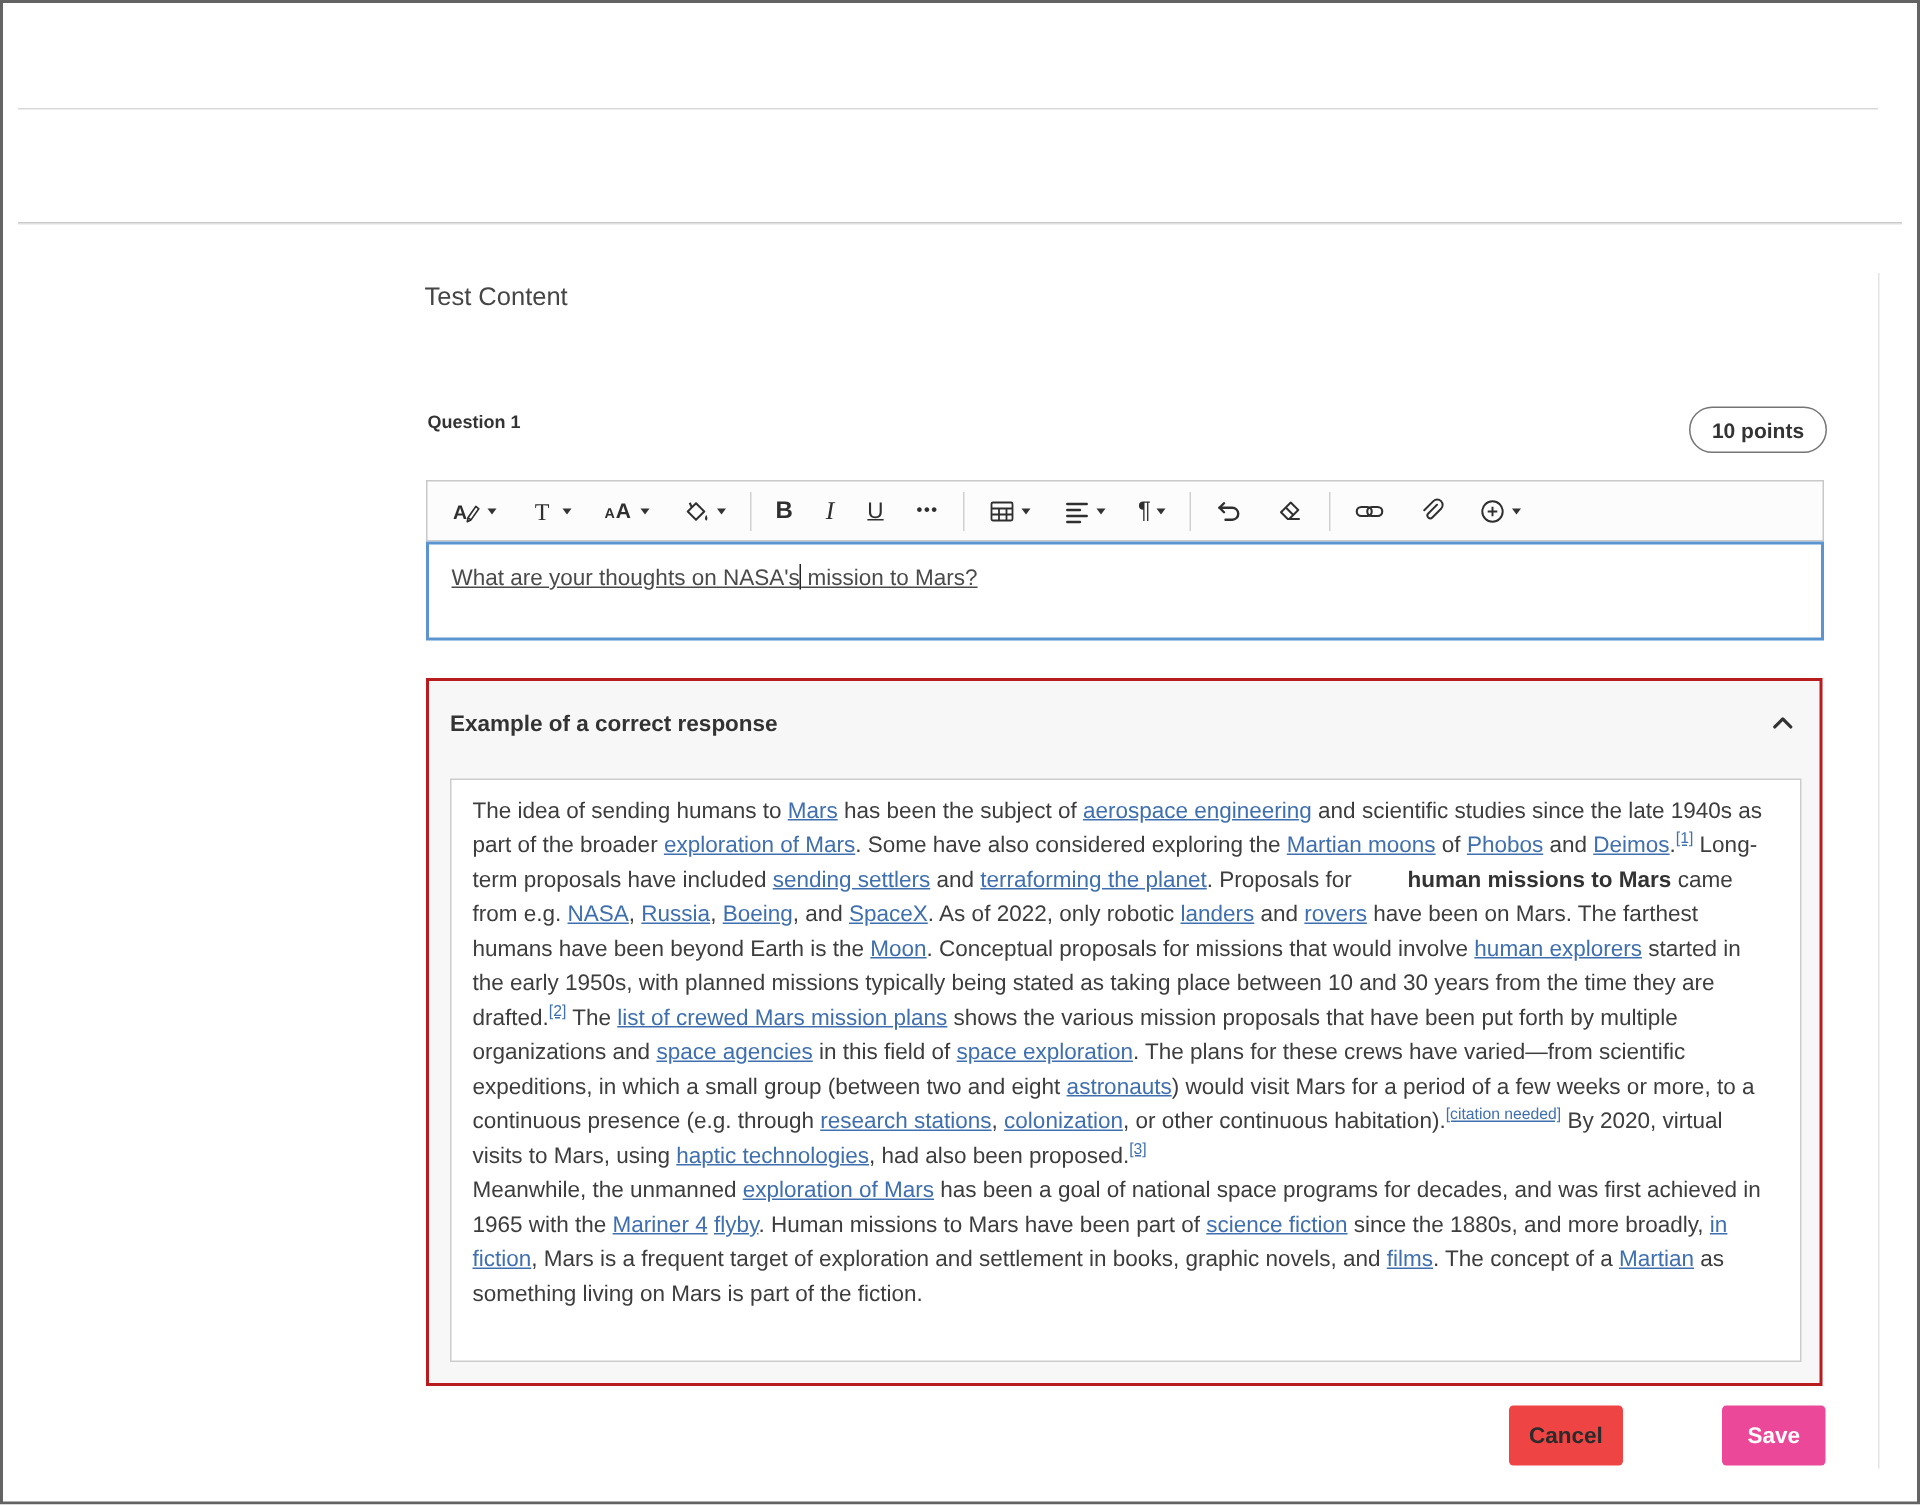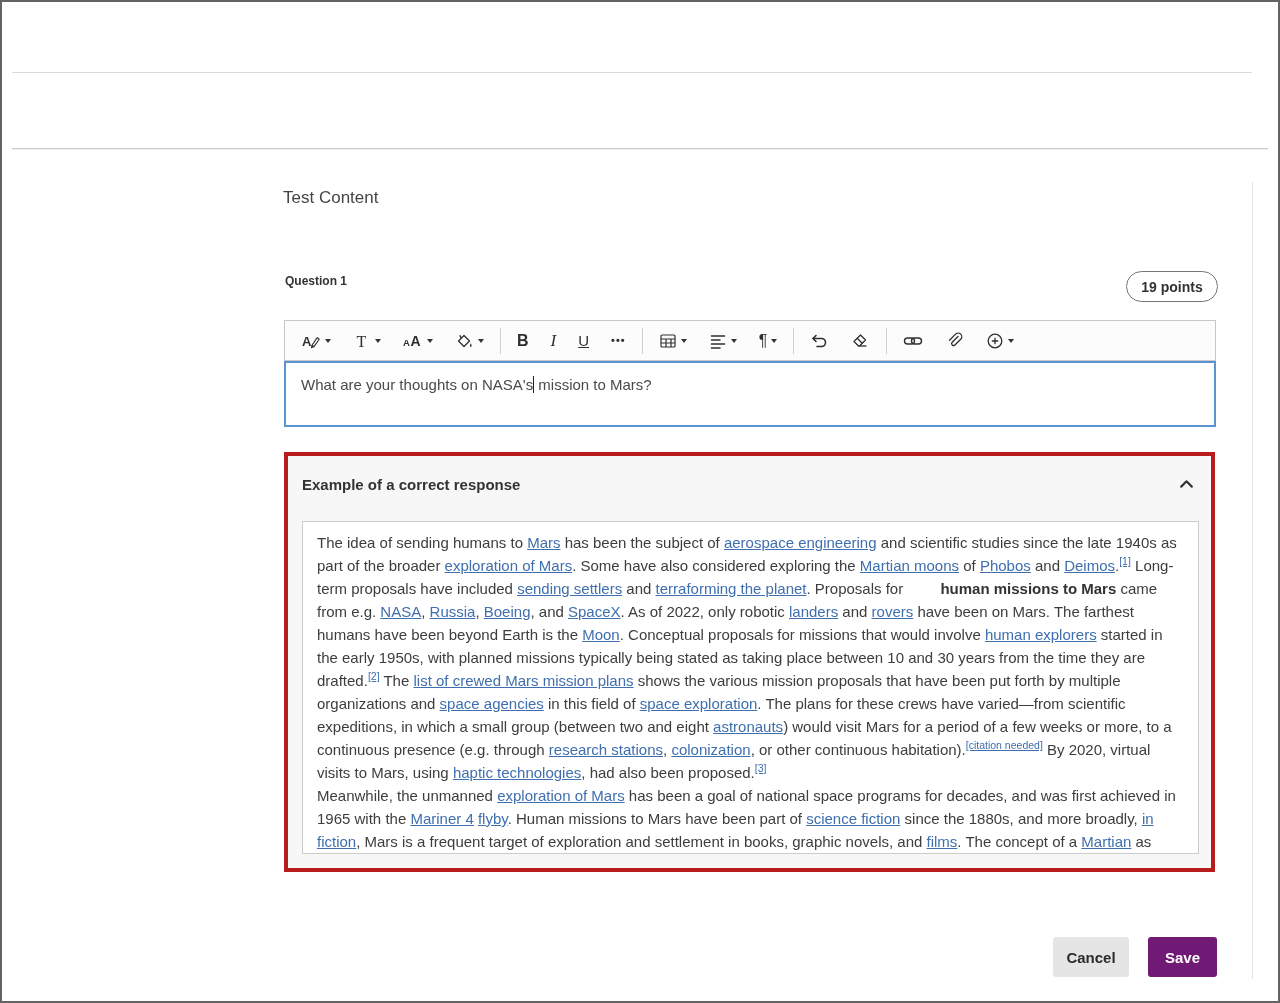--- a/index.html
+++ b/index.html
@@ -47,26 +47,26 @@
   }
   .tb-divider { width:1px; height:26px; background:#d0d0d0; margin:0 5px; flex:0 0 1px; }
   .glyph-b { font-size:16px; font-weight:800; line-height:1; }
   .glyph-i { font-family:"Liberation Serif",serif; font-style:italic; font-size:17px; line-height:1; }
   .glyph-u { font-size:15px; text-decoration:underline; line-height:1; }
   .glyph-more { font-size:11px; letter-spacing:1px; font-weight:700; line-height:1; }
   .glyph-p { font-size:16px; line-height:1; }
   .editor {
     position:absolute; left:282px; top:359px; width:932px; height:66px;
     border:2px solid #5b94cf; background:#fff;
-    padding:13px 15px; font-size:15px; color:#4a4a4a;
+    padding:13px 15px; font-size:15px; color:#4a4a4a;text-decoration:underline;
   }
   .text-caret { display:inline-block; width:1px; height:17px; background:#222; vertical-align:-3px; }
   .example-panel {
-    position:absolute; left:282px; top:450px; width:931px; height:420px;
-    border:4px solid #b91c1c; background:#f7f7f7;
+    position:absolute; left:282px; top:450px; width:931px; height:472px;
+    border:2px solid #b91c1c; background:#f7f7f7;
   }
   .example-header {
     position:absolute; left:14px; right:16px; top:20px;
     display:flex; align-items:center; justify-content:space-between;
   }
   .example-heading { font-size:15px; font-weight:700; color:#333; }
   .collapse-btn { border:none; background:transparent; cursor:pointer; padding:0; display:flex; }
   .example-box {
     position:absolute; left:14px; top:65px; right:12px; bottom:14px;
     border:1px solid #ccc; background:#fff;
@@ -81,37 +81,37 @@
     color:var(--link,#3f6fae); text-decoration:underline;
     font-size:10.5px; vertical-align:super; line-height:0; cursor:pointer;
   }
   .seg-supit { }
   .btn {
     position:absolute; top:935px; height:40px; border:none; border-radius:3px;
     font-size:15px; font-weight:600; cursor:pointer;
     display:flex; align-items:center; justify-content:center;
     font-family:"Liberation Sans","DejaVu Sans",sans-serif;
   }
-  .btn-cancel { left:1051px; width:76px; background:#e5e5e5; color:#2b2b2b; }
-  .btn-save  { left:1146px; width:69px; background:#701a75; color:#fff; }
+  .btn-cancel { left:1004px; width:76px; background:#ef4444; color:#2b2b2b; }
+  .btn-save  { left:1146px; width:69px; background:#ec4899; color:#fff; }
 </style>
 </head>
 <body>
 
 <div class="screen">
 
   <div class="hr1"></div>
 
   <div class="hr2"></div>
   <div class="vline"></div>
 
   <div class="test-content-label">Test Content</div>
 
   <div class="question-heading">Question 1</div>
-  <div class="points-badge">19 points</div>
+  <div class="points-badge">10 points</div>
 
   <div class="toolbar">
       <button class="tb-btn">
         <svg width="19" height="18" viewBox="0 0 19 18">
           <text x="0" y="14" font-size="13" font-weight="bold" font-family="Liberation Sans,sans-serif" fill="#2f2f2f">A</text>
           <path d="M10 13.2 L15.2 5.6 L17.2 7.2 L12 14.6 Z M10 13.2 L9.5 15.8 L12 14.6" fill="none" stroke="#2f2f2f" stroke-width="1.1" stroke-linejoin="round"></path>
         </svg>
         <span class="caret"></span>
       </button>
       <button class="tb-btn">

